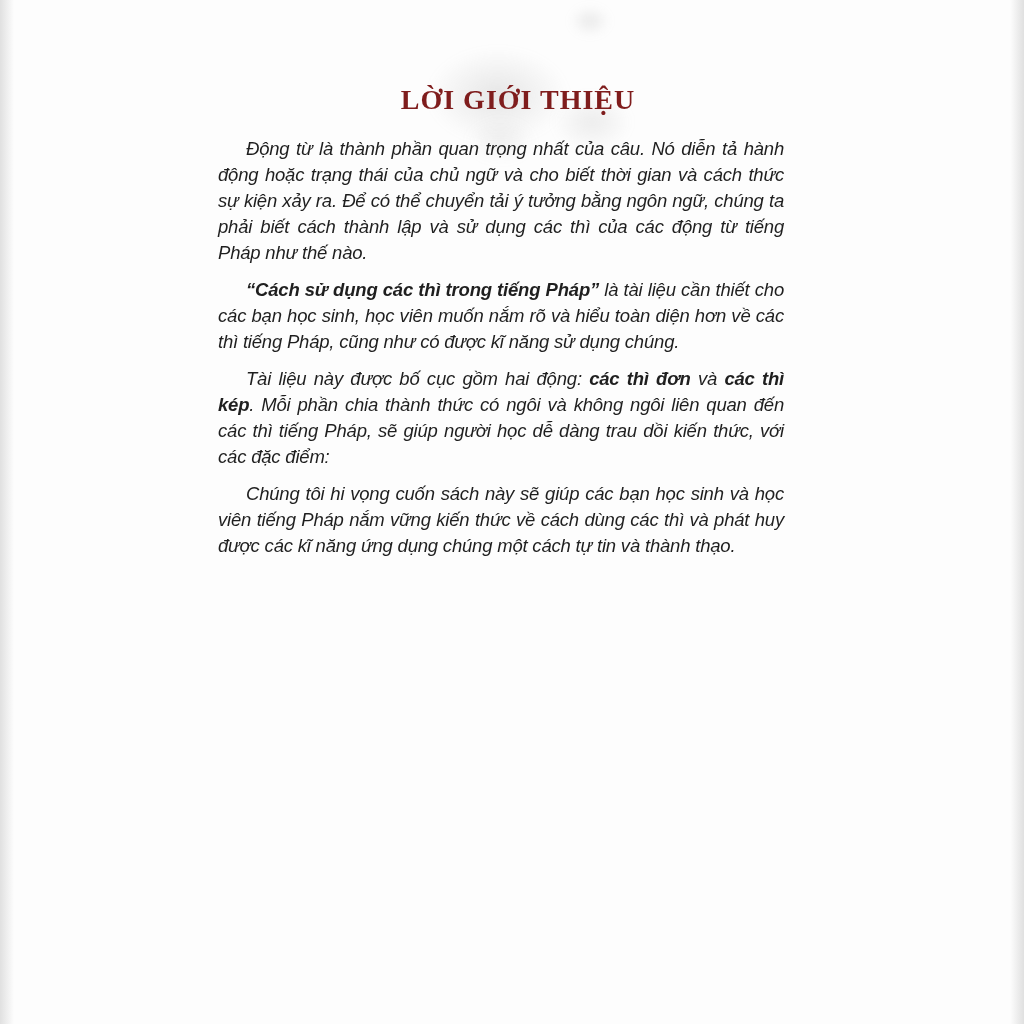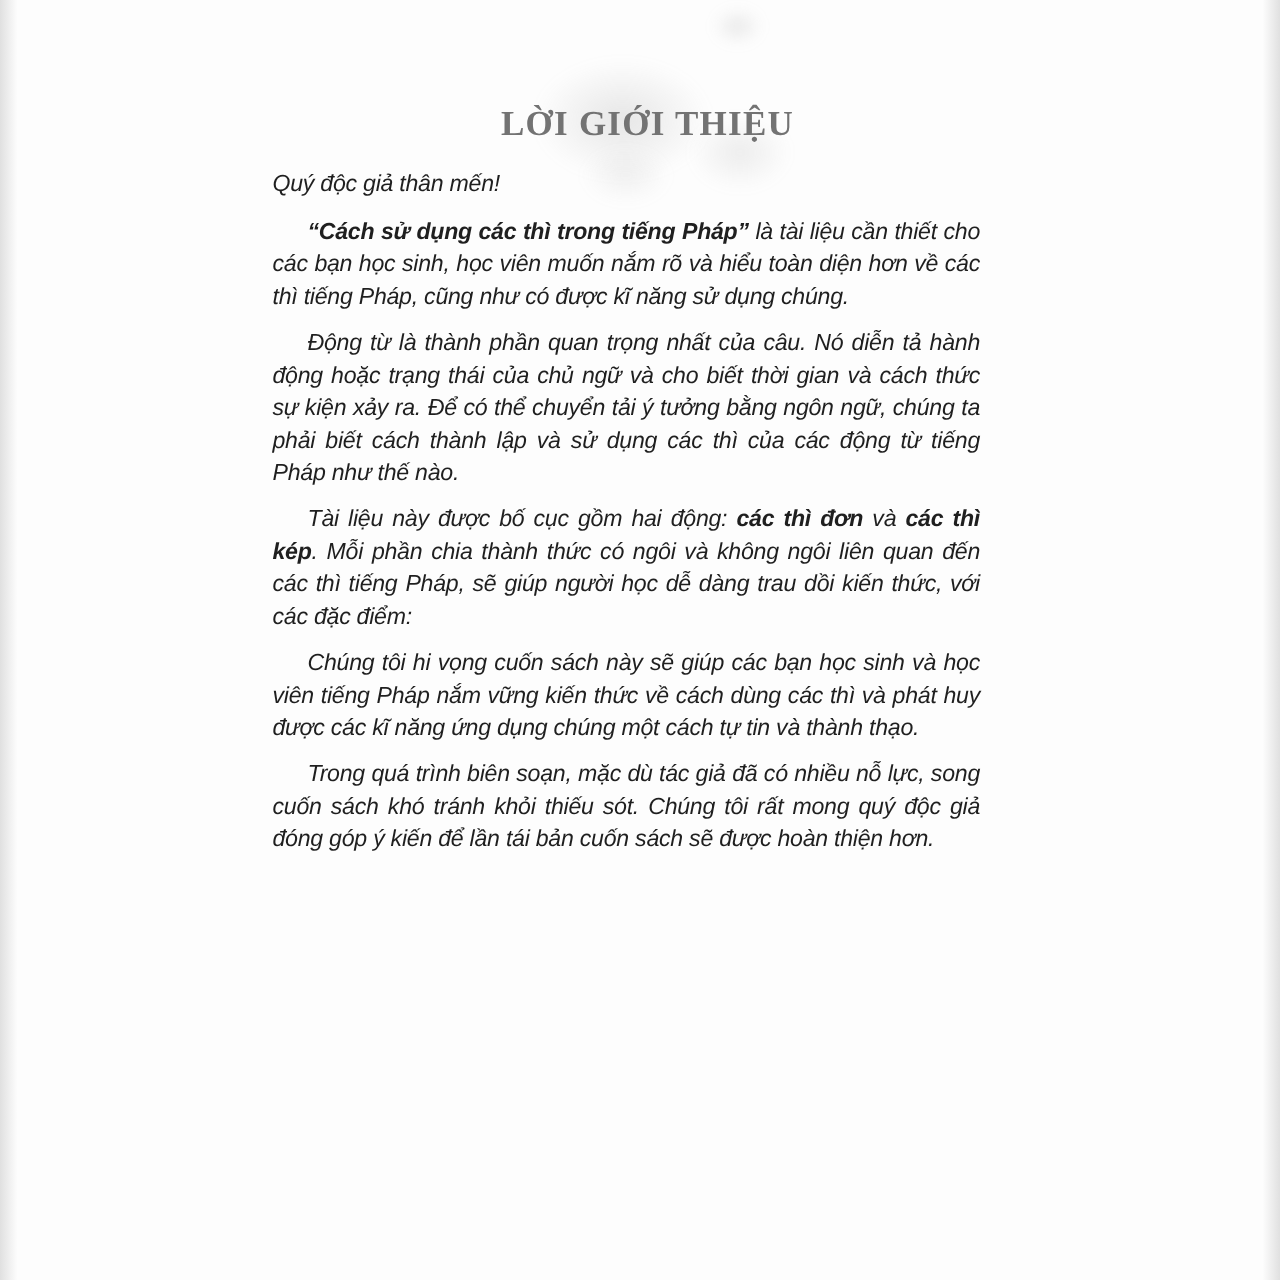--- a/index.html
+++ b/index.html
@@ -25,21 +25,21 @@
     left:218px; top:84px;
     width:566px;
     color:#1f1f1f;
   }
   h1.doc-title {
     font-family:"Liberation Serif", serif;
     font-size:28px;
     font-weight:bold;
     letter-spacing:1px;
     text-align:center;
-    color:#737373;
+    color:#7f1d1d;
     margin:0 0 20px 0;
     padding-left:34px;
   }
   .salutation {
     font-style:italic;
     font-size:18.5px;
     letter-spacing:-0.2px;
     margin:0 0 14px 0;
   }
   .body-par {
@@ -85,28 +85,26 @@
   <div class="edge left"></div>
   <div class="edge right"></div>
   <div class="smudge s1"></div>
   <div class="smudge s2"></div>
   <div class="smudge s3"></div>
   <div class="smudge s4"></div>
 
   <div class="page">
     <h1 class="doc-title">LỜI GIỚI THIỆU</h1>
 
-    <p class="salutation">Quý độc giả thân mến!</p>
 
     <div id="paras">
+        <p class="body-par"><span>Động từ là thành phần quan trọng nhất của câu. Nó diễn tả hành động hoặc trạng thái của chủ ngữ và cho biết thời gian và cách thức sự kiện xảy ra. Để có thể chuyển tải ý tưởng bằng ngôn ngữ, chúng ta phải biết cách thành lập và sử dụng các thì của các động từ tiếng Pháp như thế nào.</span></p>
         <p class="body-par"><b>“Cách sử dụng các thì trong tiếng Pháp”</b><span> là tài liệu cần thiết cho các bạn học sinh, học viên muốn nắm rõ và hiểu toàn diện hơn về các thì tiếng Pháp, cũng như có được kĩ năng sử dụng chúng.</span></p>
-        <p class="body-par"><span>Động từ là thành phần quan trọng nhất của câu. Nó diễn tả hành động hoặc trạng thái của chủ ngữ và cho biết thời gian và cách thức sự kiện xảy ra. Để có thể chuyển tải ý tưởng bằng ngôn ngữ, chúng ta phải biết cách thành lập và sử dụng các thì của các động từ tiếng Pháp như thế nào.</span></p>
         <p class="body-par"><span>Tài liệu này được bố cục gồm hai động: </span><b>các thì đơn</b><span> và </span><b>các thì kép</b><span>. Mỗi phần chia thành thức có ngôi và không ngôi liên quan đến các thì tiếng Pháp, sẽ giúp người học dễ dàng trau dồi kiến thức, với các đặc điểm:</span></p>
       </div>
 
 
     <div id="closing">
         <p class="body-par">Chúng tôi hi vọng cuốn sách này sẽ giúp các bạn học sinh và học viên tiếng Pháp nắm vững kiến thức về cách dùng các thì và phát huy được các kĩ năng ứng dụng chúng một cách tự tin và thành thạo.</p>
-        <p class="body-par">Trong quá trình biên soạn, mặc dù tác giả đã có nhiều nỗ lực, song cuốn sách khó tránh khỏi thiếu sót. Chúng tôi rất mong quý độc giả đóng góp ý kiến để lần tái bản cuốn sách sẽ được hoàn thiện hơn.</p>
       </div>
 
   </div>
 </div>
 
 </body></html>

